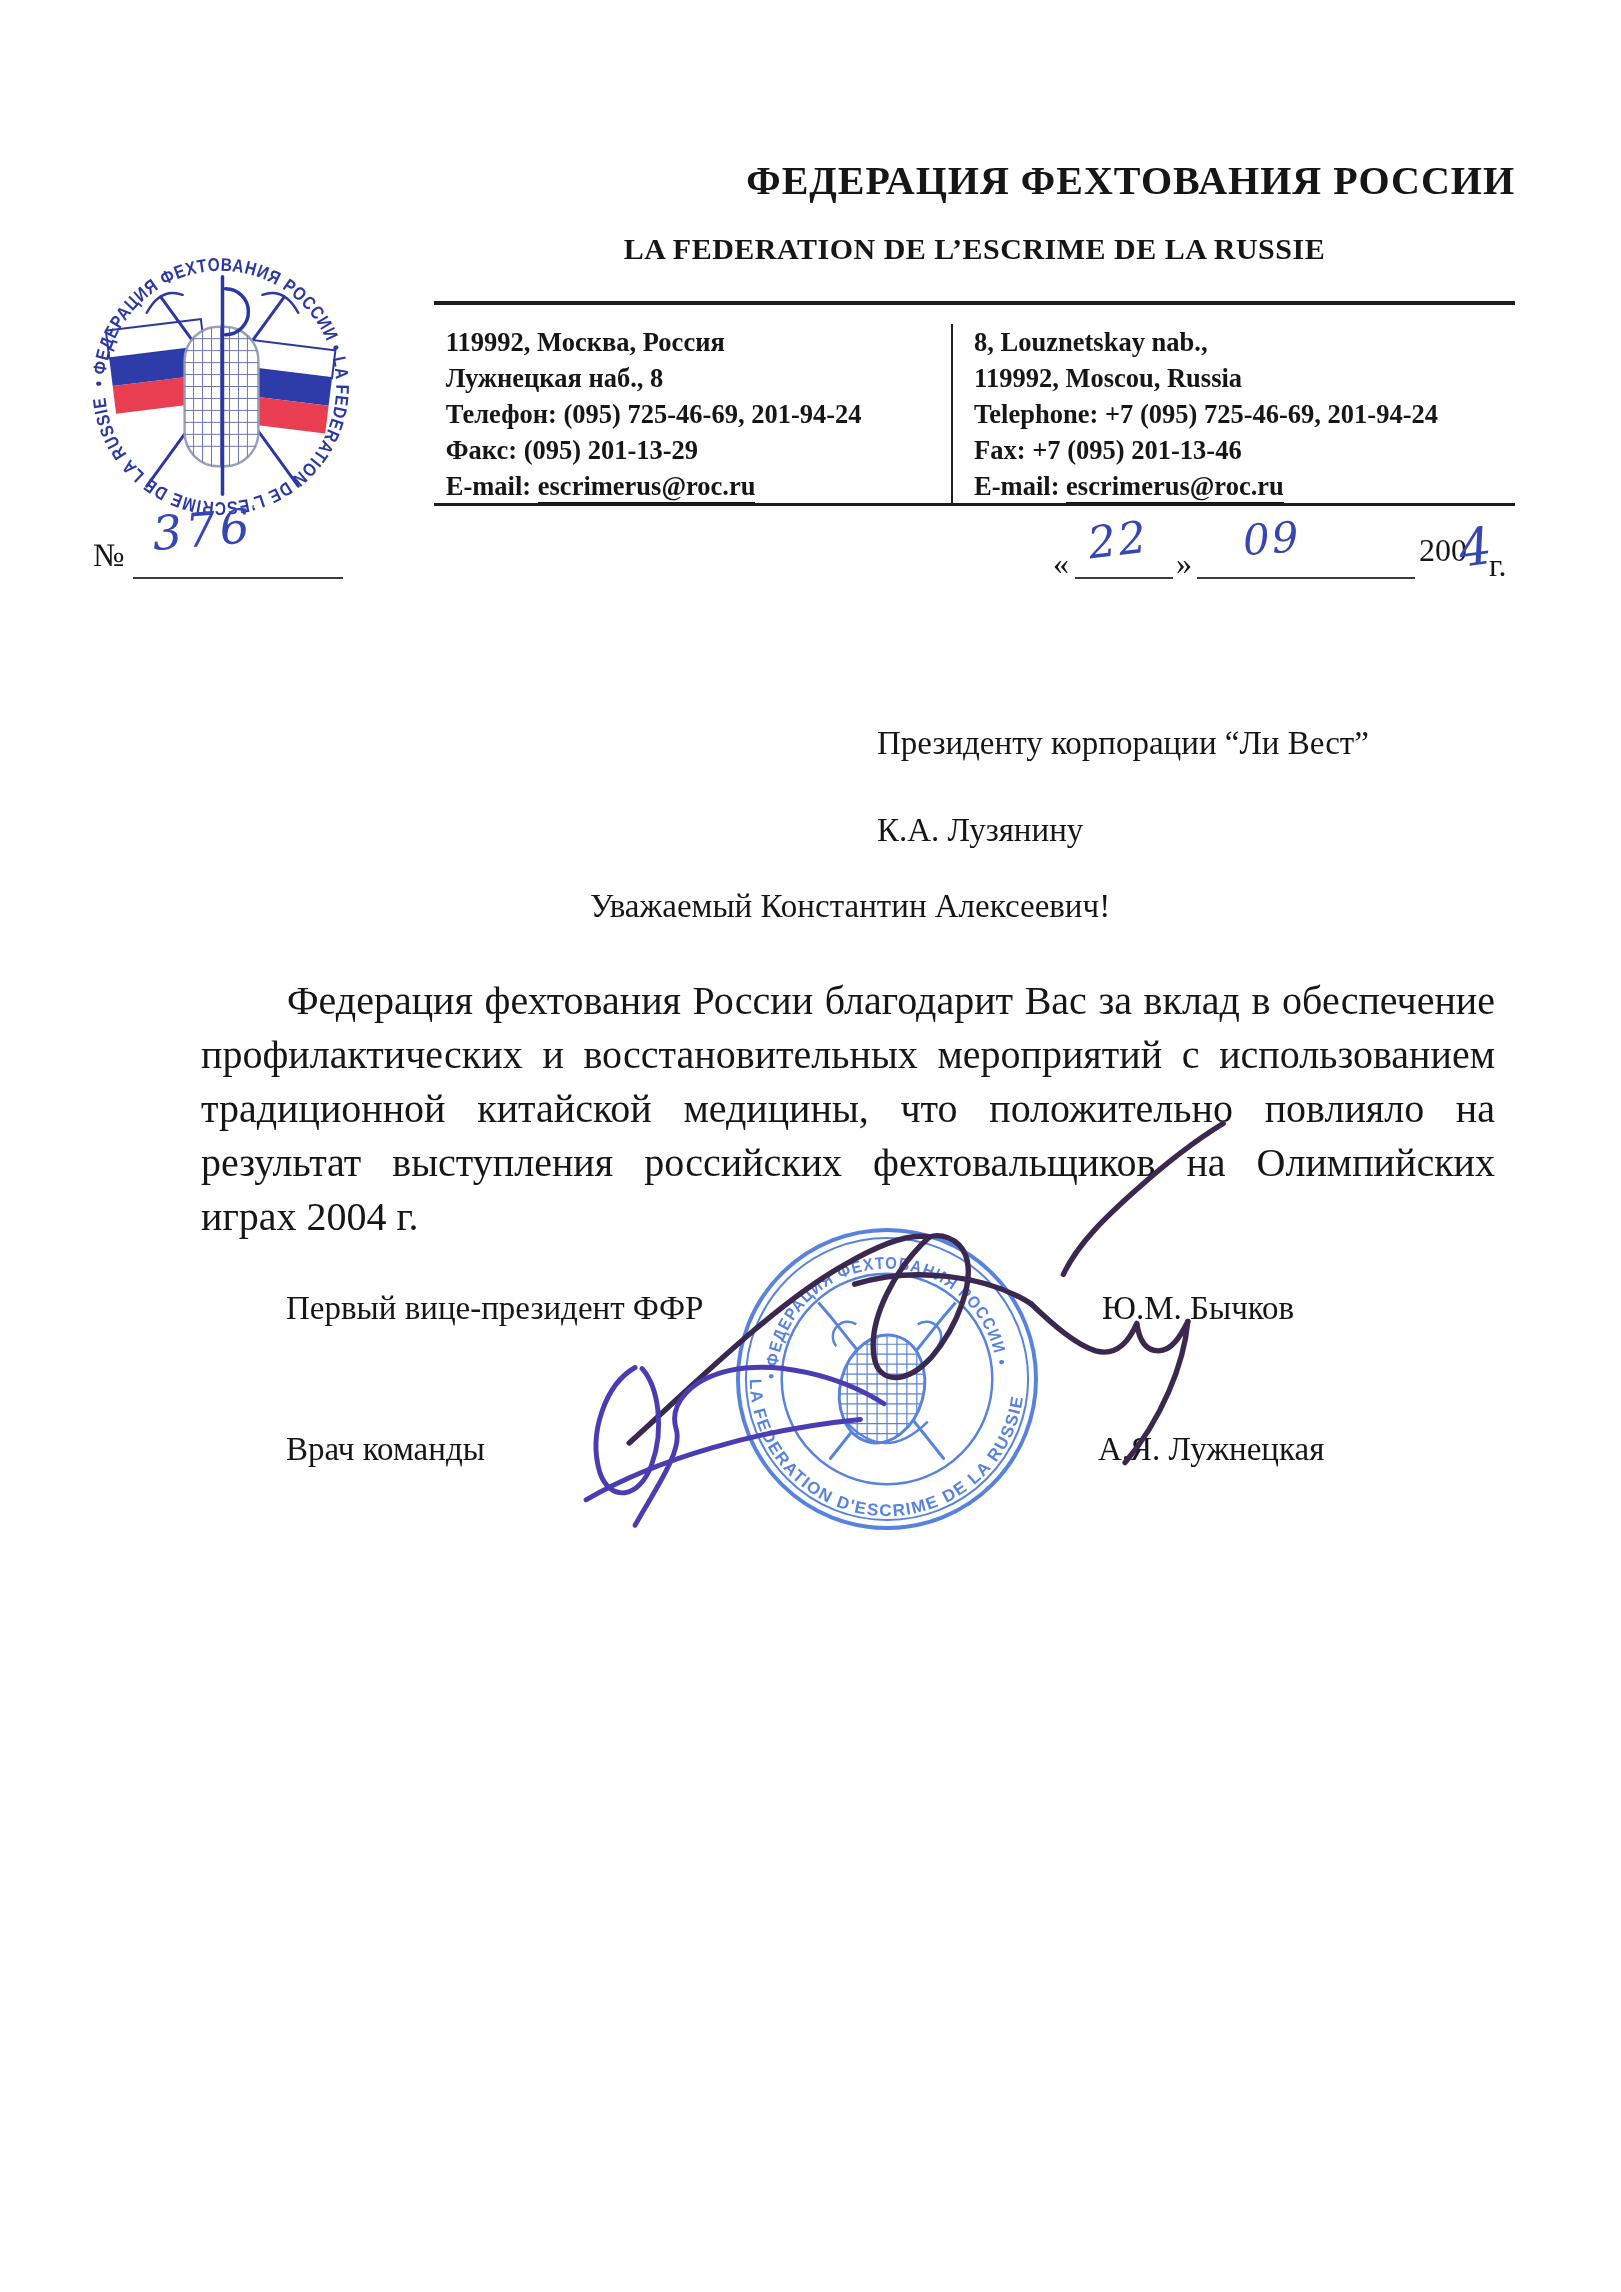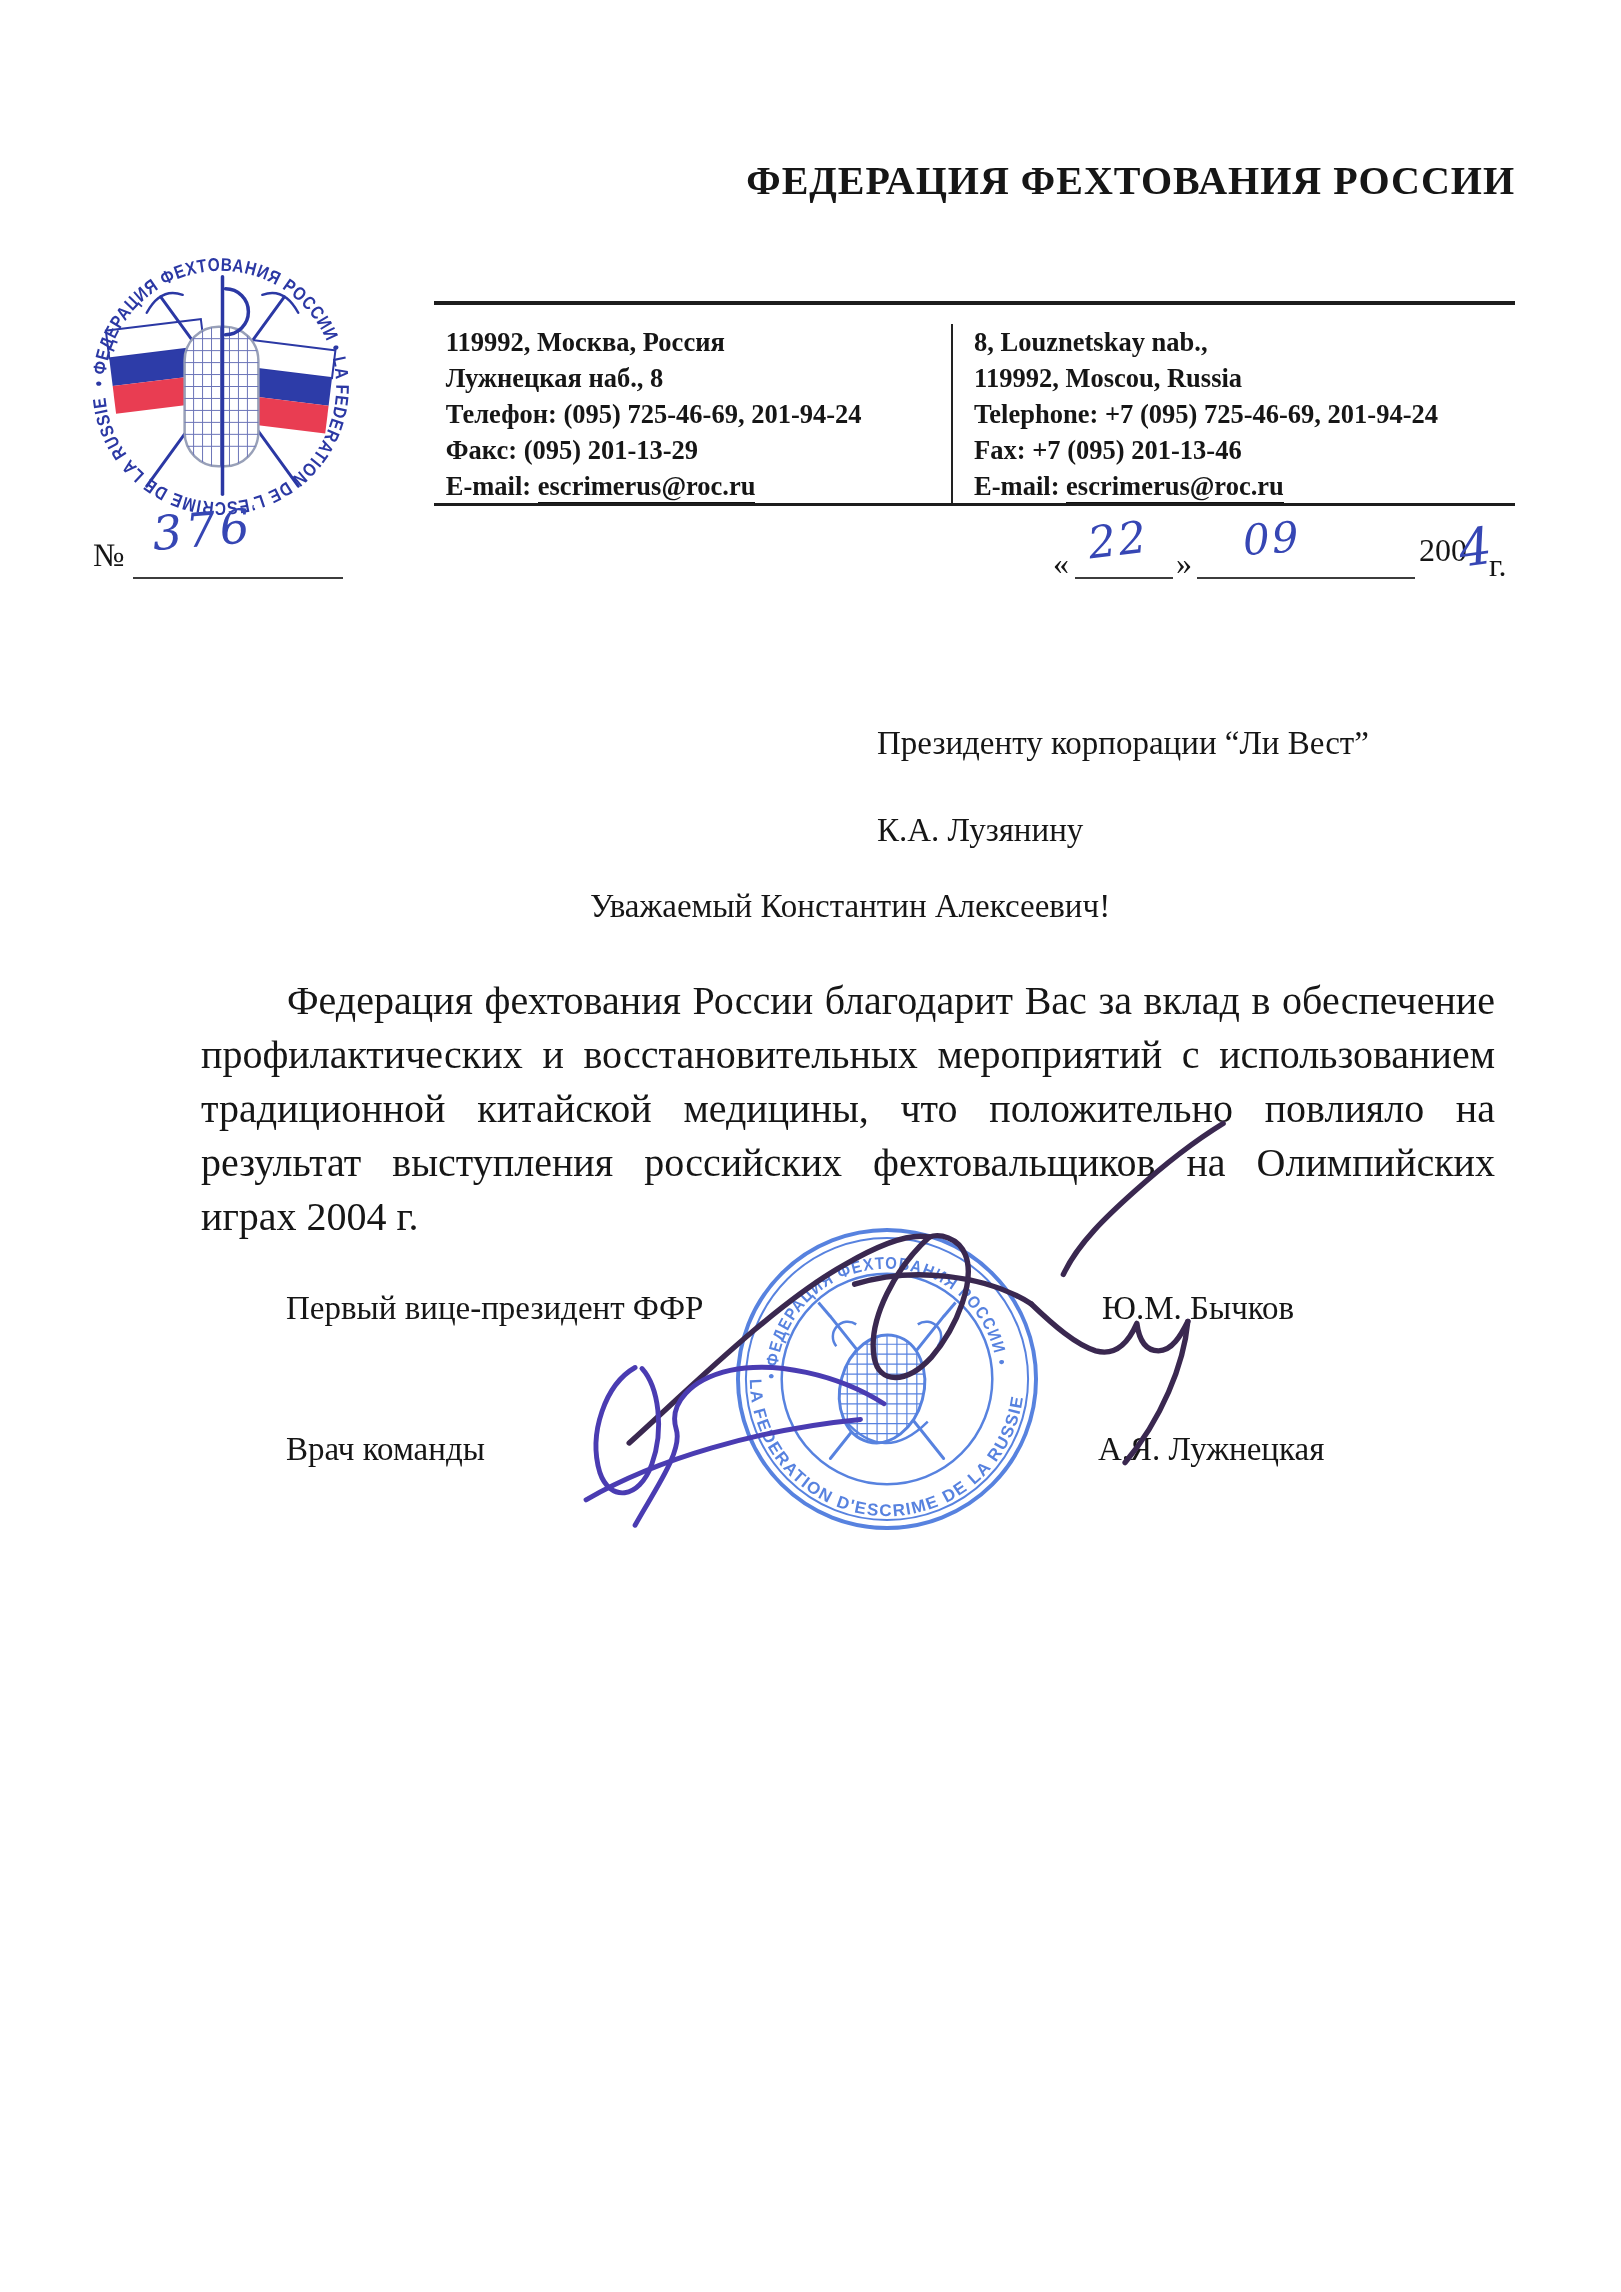--- a/index.html
+++ b/index.html
@@ -114,20 +114,21 @@
       <line x1="154" y1="42" x2="154" y2="260" stroke-width="3.5"></line>
       <path d="M 157 54 A 23 23 0 0 1 157 100" stroke-width="3.5"></path>
     </g>
 
     <text class="ring-font" font-size="18.5" fill="#2b38a4" letter-spacing="1" textLength="718" lengthAdjust="spacingAndGlyphs">
       <textPath href="#logoRing">• ФЕДЕРАЦИЯ ФЕХТОВАНИЯ РОССИИ • LA FEDERATION DE L’ESCRIME DE LA RUSSIE</textPath>
     </text>
   </svg>
 
   <div class="abs lh-title">ФЕДЕРАЦИЯ ФЕХТОВАНИЯ РОССИИ</div>
+  <div class="abs lh-subtitle">LA FEDERATION DE L’ESCRIME DE LA RUSSIE</div>
 
   <div class="abs rule rule-top"></div>
 
   <div class="abs contact">
     <div class="col col-ru">
       <div>119992, Москва, Россия</div>
       <div>Лужнецкая наб., 8</div>
       <div>Телефон: (095) 725-46-69, 201-94-24</div>
       <div>Факс: (095) 201-13-29</div>
       <div>

